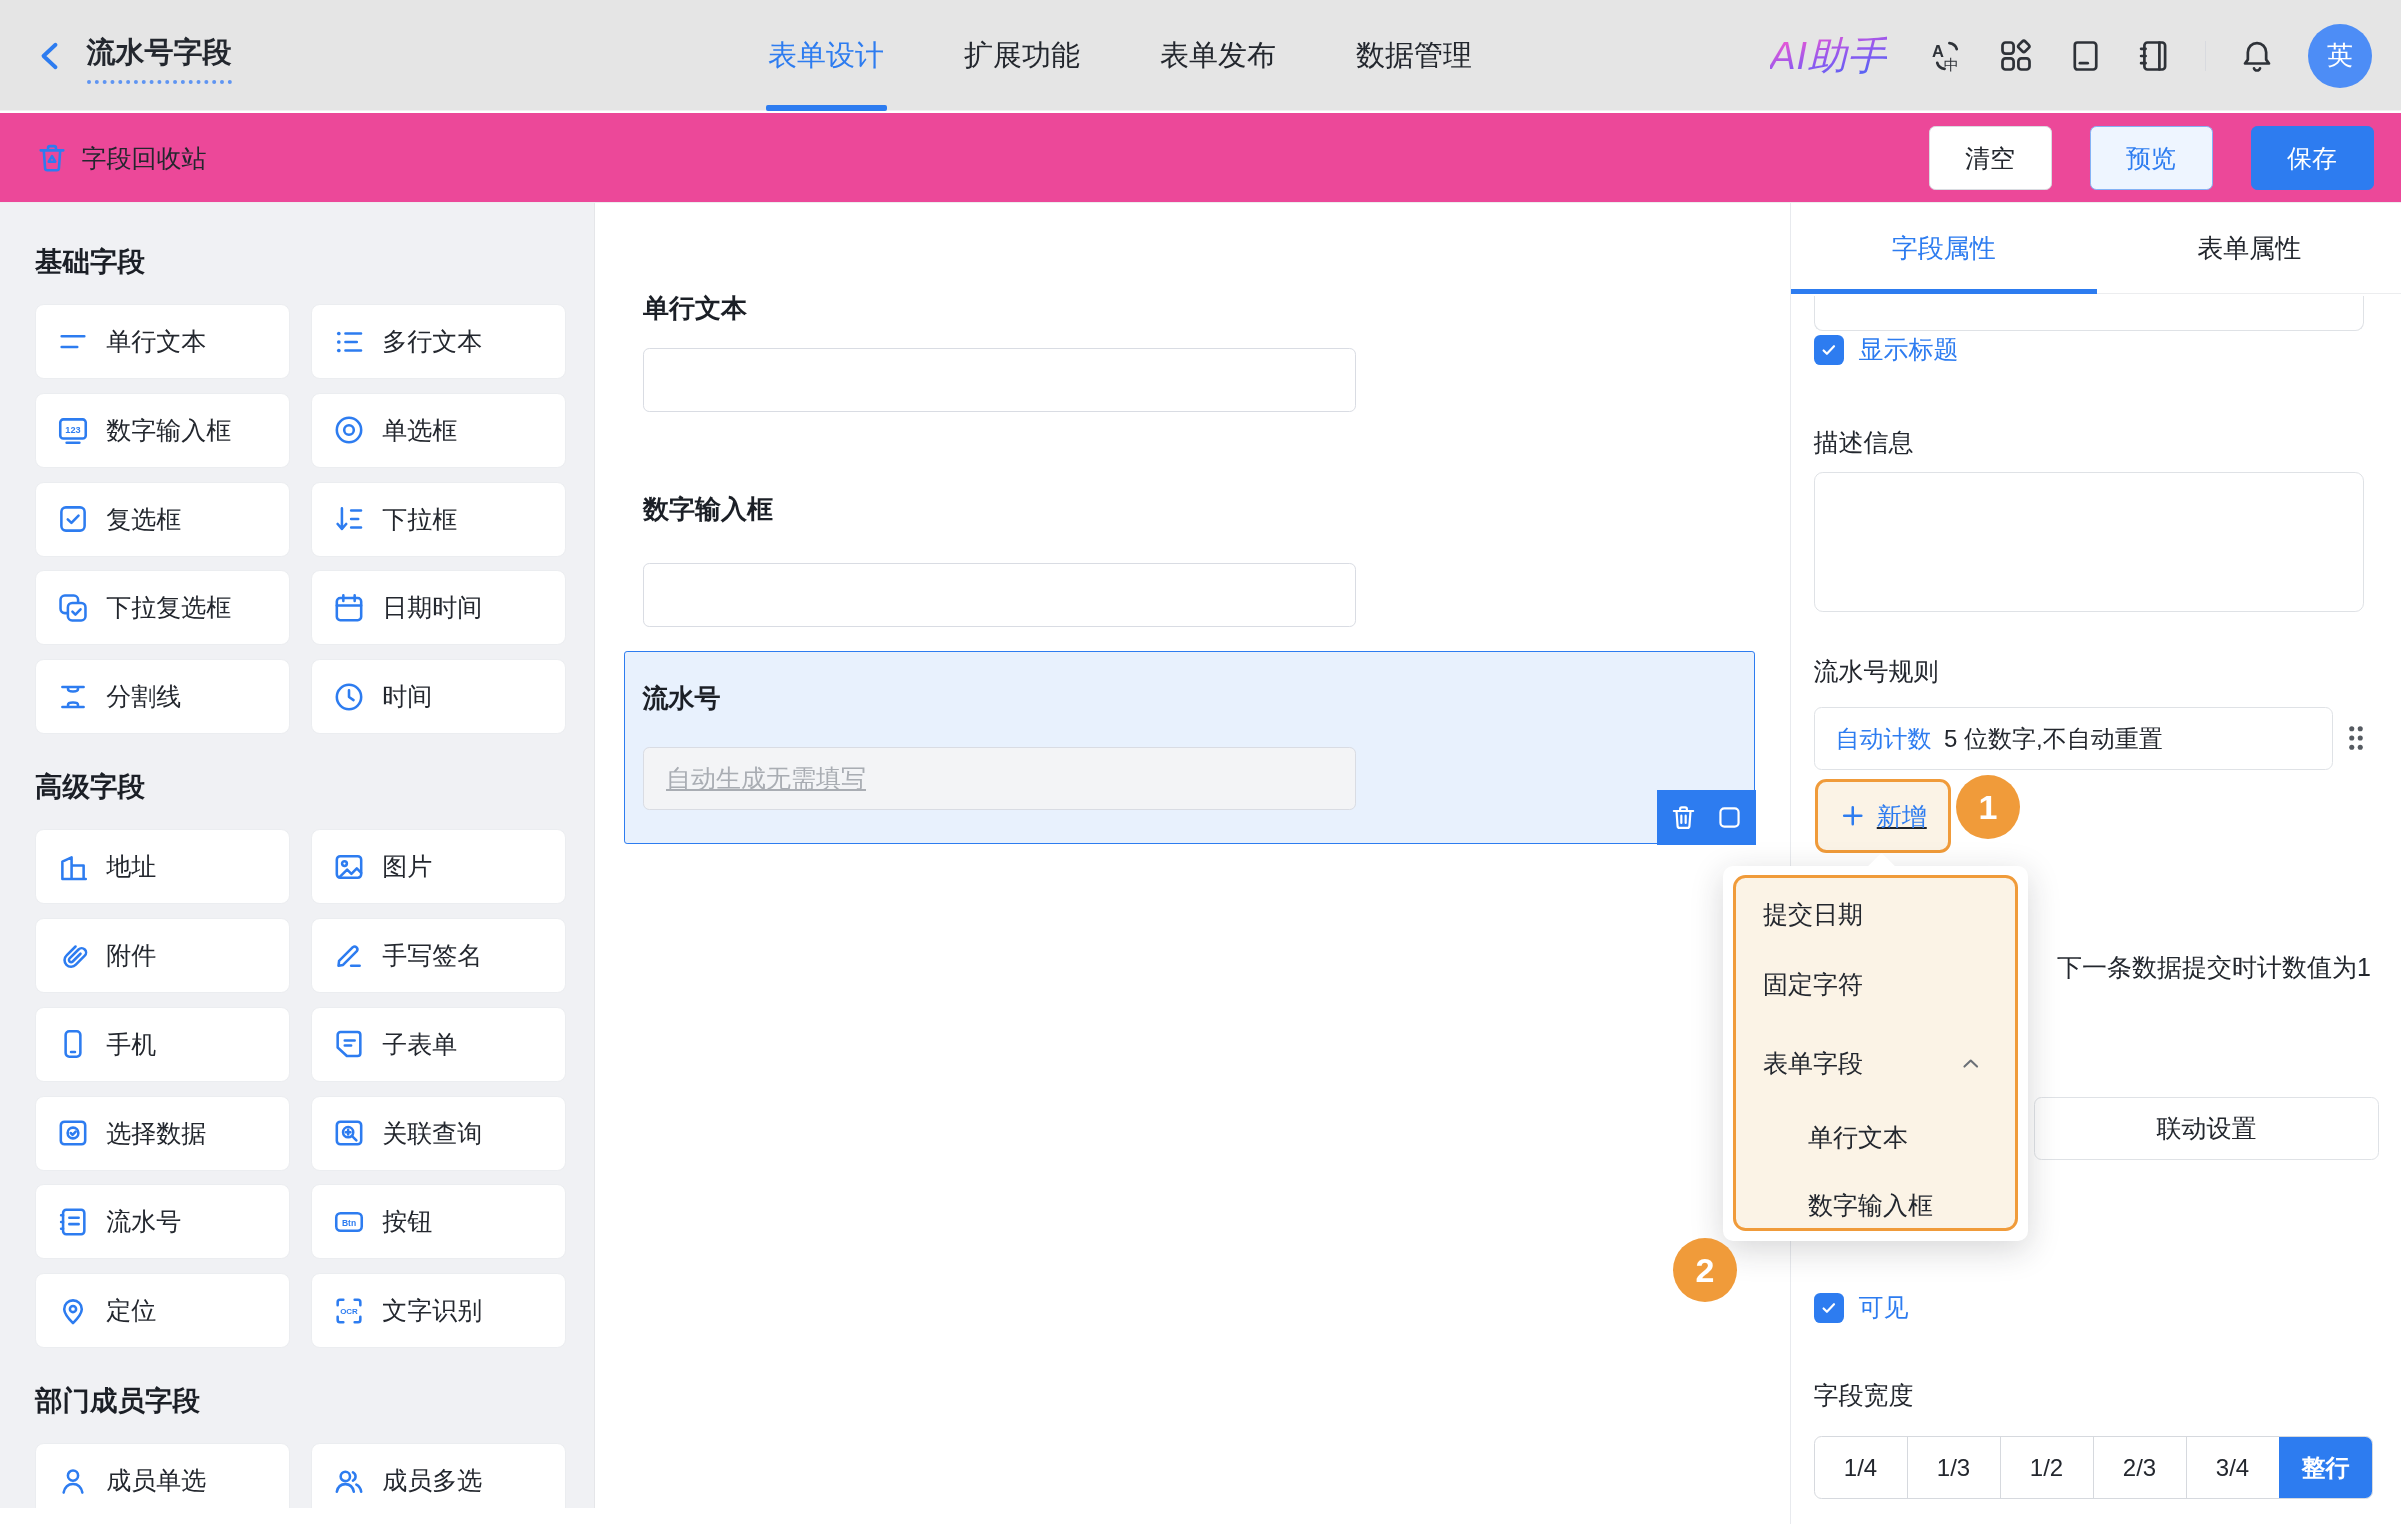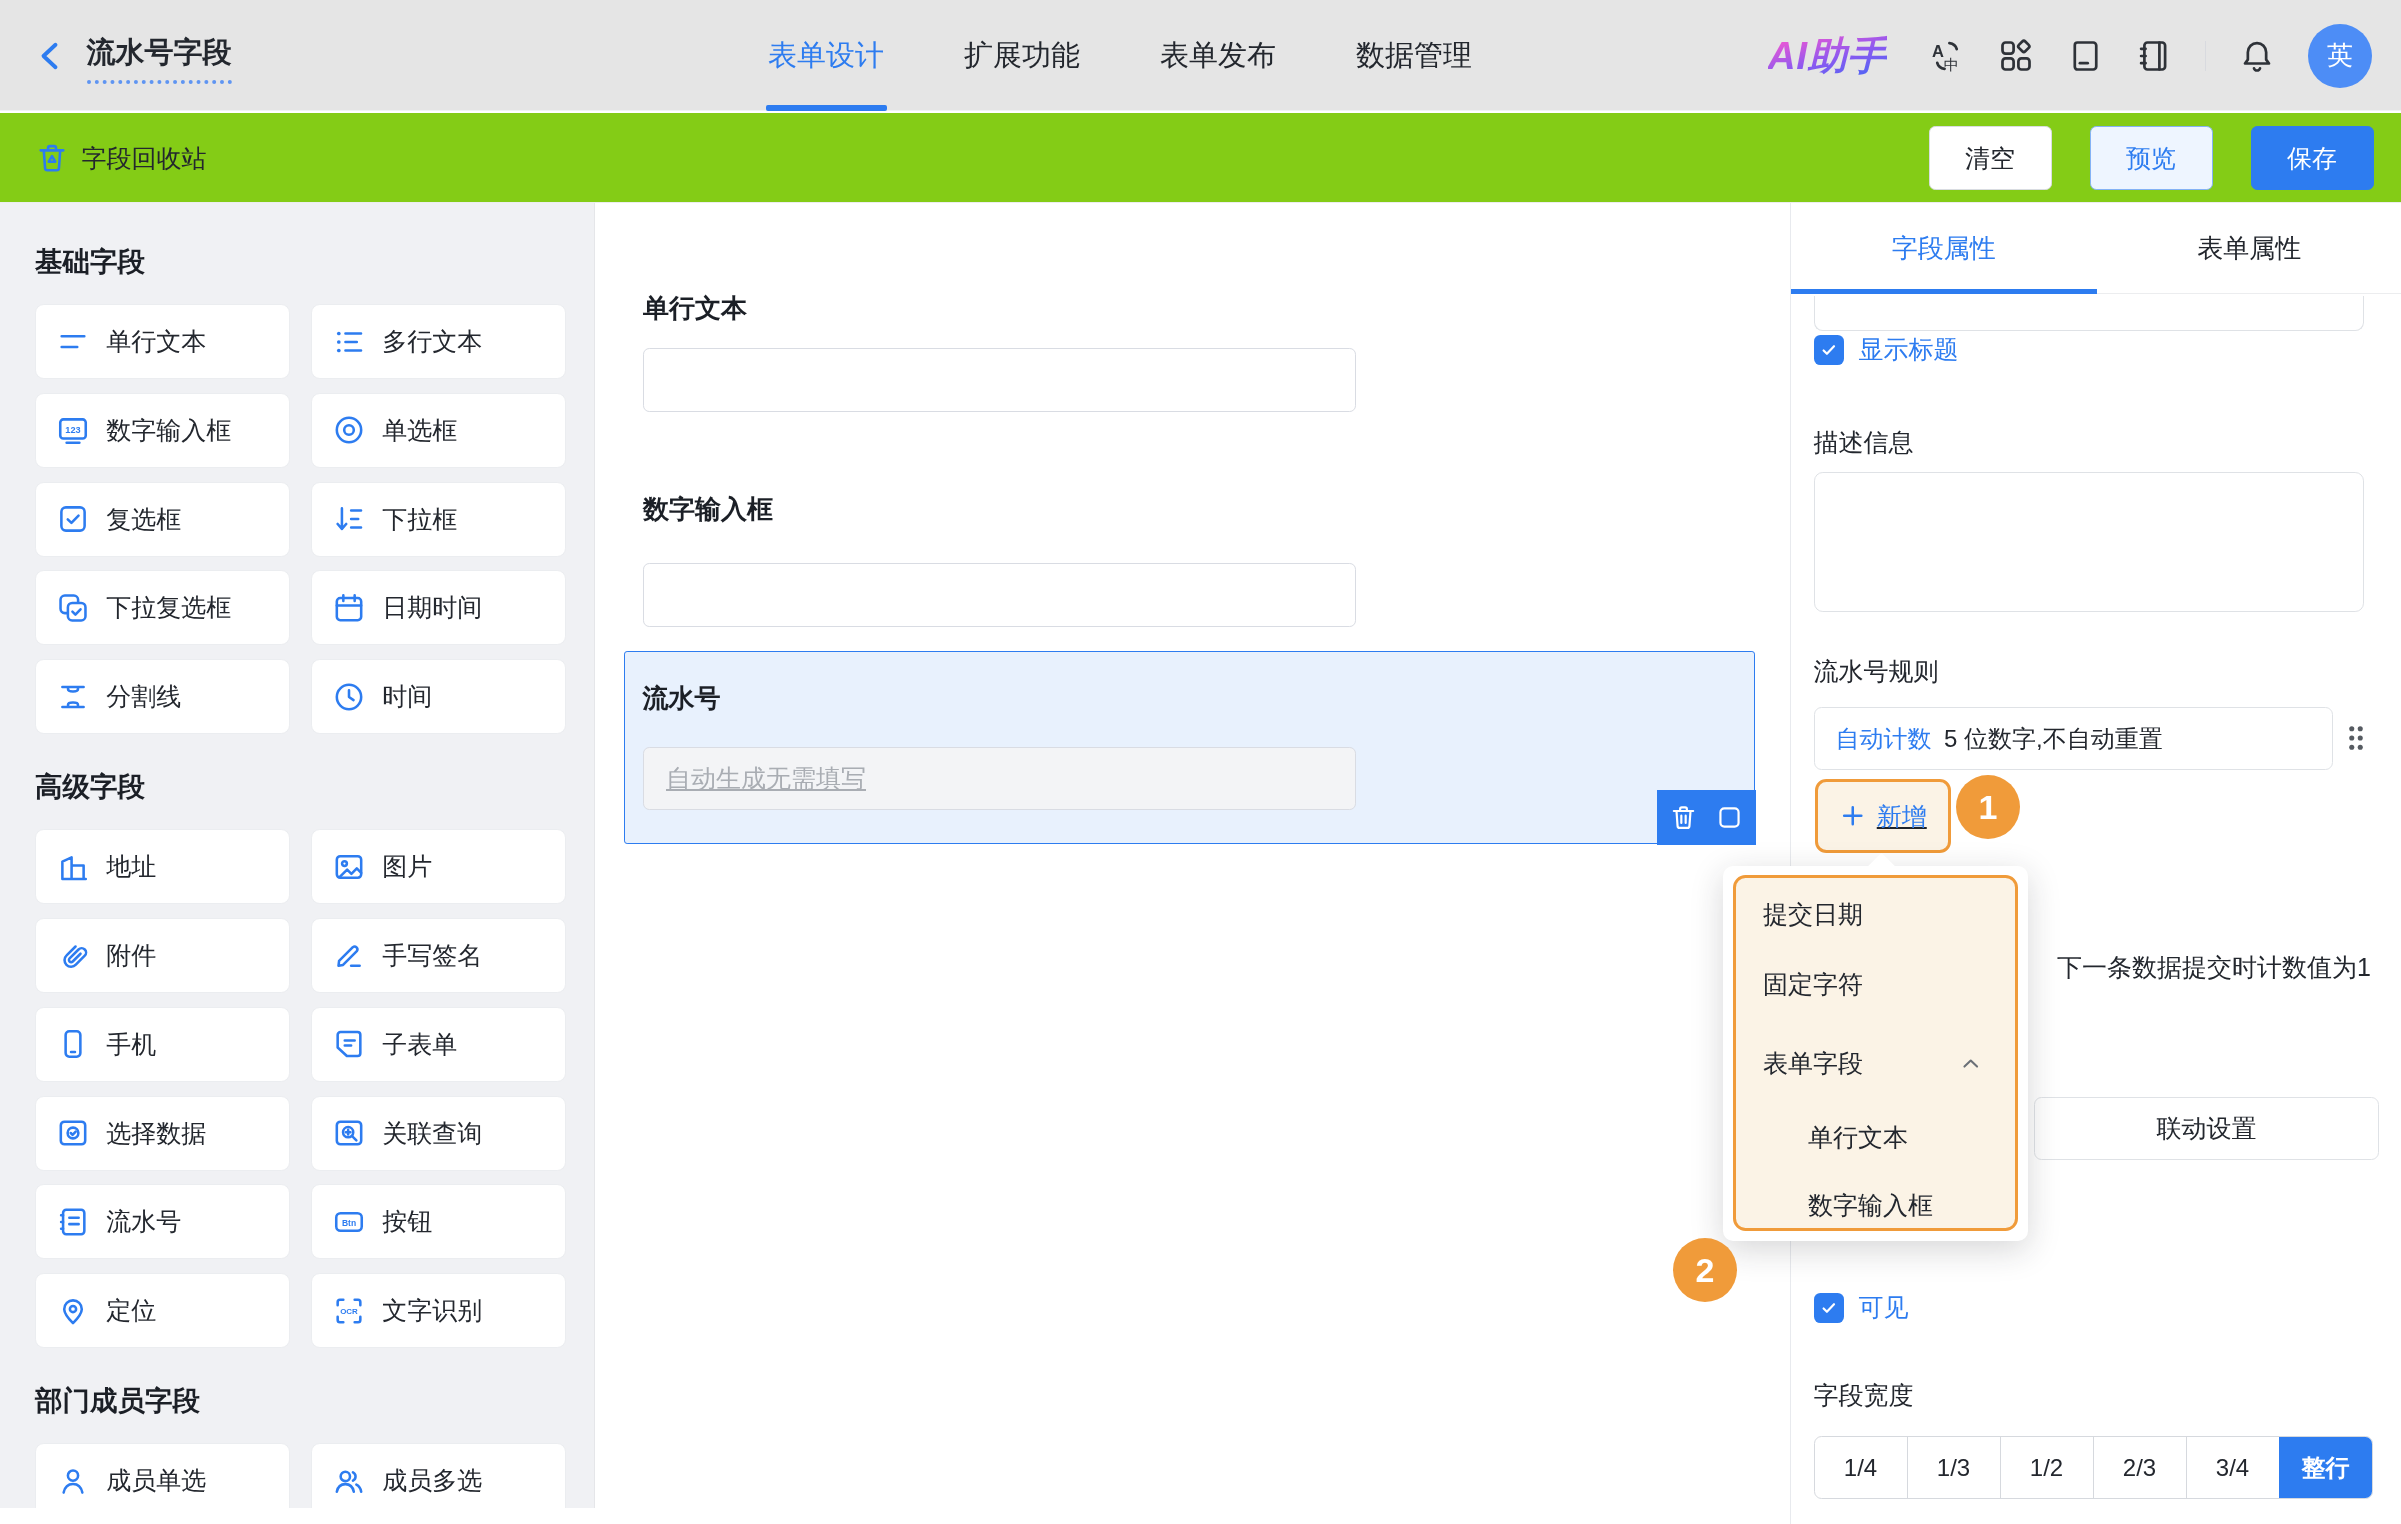--- a/index.html
+++ b/index.html
@@ -17,30 +17,30 @@
   .header{position:absolute;top:0;left:0;width:100%;height:111px;background:#e5e5e5;border-bottom:1.3px solid #f1f2f4;z-index:10;}
   .hleft{position:absolute;left:33px;top:0;height:111px;display:flex;align-items:center;gap:17.5px;}
   .back-icon{width:36px;height:36px;color:var(--primary);}
   .back-icon svg{width:100%;height:100%;stroke-width:2.6;}
   .page-title{font-size:29px;font-weight:700;color:#23272e;border-bottom:4.4px dotted #5f95f2;padding-bottom:11.3px;margin-top:10px;line-height:1.1;}
   .main-nav{position:absolute;left:768px;top:0;height:111px;display:flex;gap:80px;}
   .nav-tab{position:relative;display:flex;align-items:center;font-size:29px;font-weight:500;color:#23272e;height:100%;}
   .nav-tab.active{color:var(--primary);font-weight:400;}
   .nav-tab.active::after{content:"";position:absolute;left:-2.5px;right:-2.5px;bottom:0;height:6.3px;background:var(--primary);border-radius:1.9px;}
   .hright{position:absolute;right:29px;top:0;height:111px;display:flex;align-items:center;gap:33px;}
-  .ai-logo{font-size:39px;font-weight:700;font-style:italic;letter-spacing:0.6px;margin-right:8.8px;
+  .ai-logo{font-size:39px;font-weight:400;font-style:italic;letter-spacing:0.6px;margin-right:8.8px;
     background:linear-gradient(165deg,#fb57d0 12%,#8b59f0 55%,#3e68f6 95%);
     -webkit-background-clip:text;background-clip:text;color:transparent;text-align:right;}
   .hicon{width:36px;height:36px;color:#2e3238;}
   .hicon svg{width:100%;height:100%;}
   .hdivider{width:1.3px;height:30px;background:#d8dadf;}
   .avatar{width:64px;height:64px;border-radius:50%;background:#4d8df6;color:#fff;font-size:26px;display:flex;align-items:center;justify-content:center;}
 
   
-  .toolbar{position:absolute;top:113px;left:0;width:100%;height:90px;background:#84cc16;border-bottom:1.3px solid #ecedef;z-index:9;}
+  .toolbar{position:absolute;top:113px;left:0;width:100%;height:90px;background:#ec4899;border-bottom:1.3px solid #ecedef;z-index:9;}
   .tleft{position:absolute;left:35px;top:0;height:90px;display:flex;align-items:center;gap:12.5px;font-size:25px;color:#23272e;}
   .tleft .ticon{width:34px;height:34px;color:var(--primary);}
   .tleft .ticon svg{width:100%;height:100%;}
   .tright{position:absolute;right:27.5px;top:0;height:90px;display:flex;align-items:center;gap:38px;}
   .btn{height:64px;min-width:123px;padding:0 27.5px;border-radius:6.3px;font-size:25px;display:flex;align-items:center;justify-content:center;}
   .btn.ghost{background:#fff;border:1.3px solid #d9dce1;color:#23272e;}
   .btn.soft{background:#eef5ff;border:1.3px solid #84b2f5;color:var(--primary);}
   .btn.primary{background:var(--primary);color:#fff;border:1.3px solid var(--primary);}
 
   

